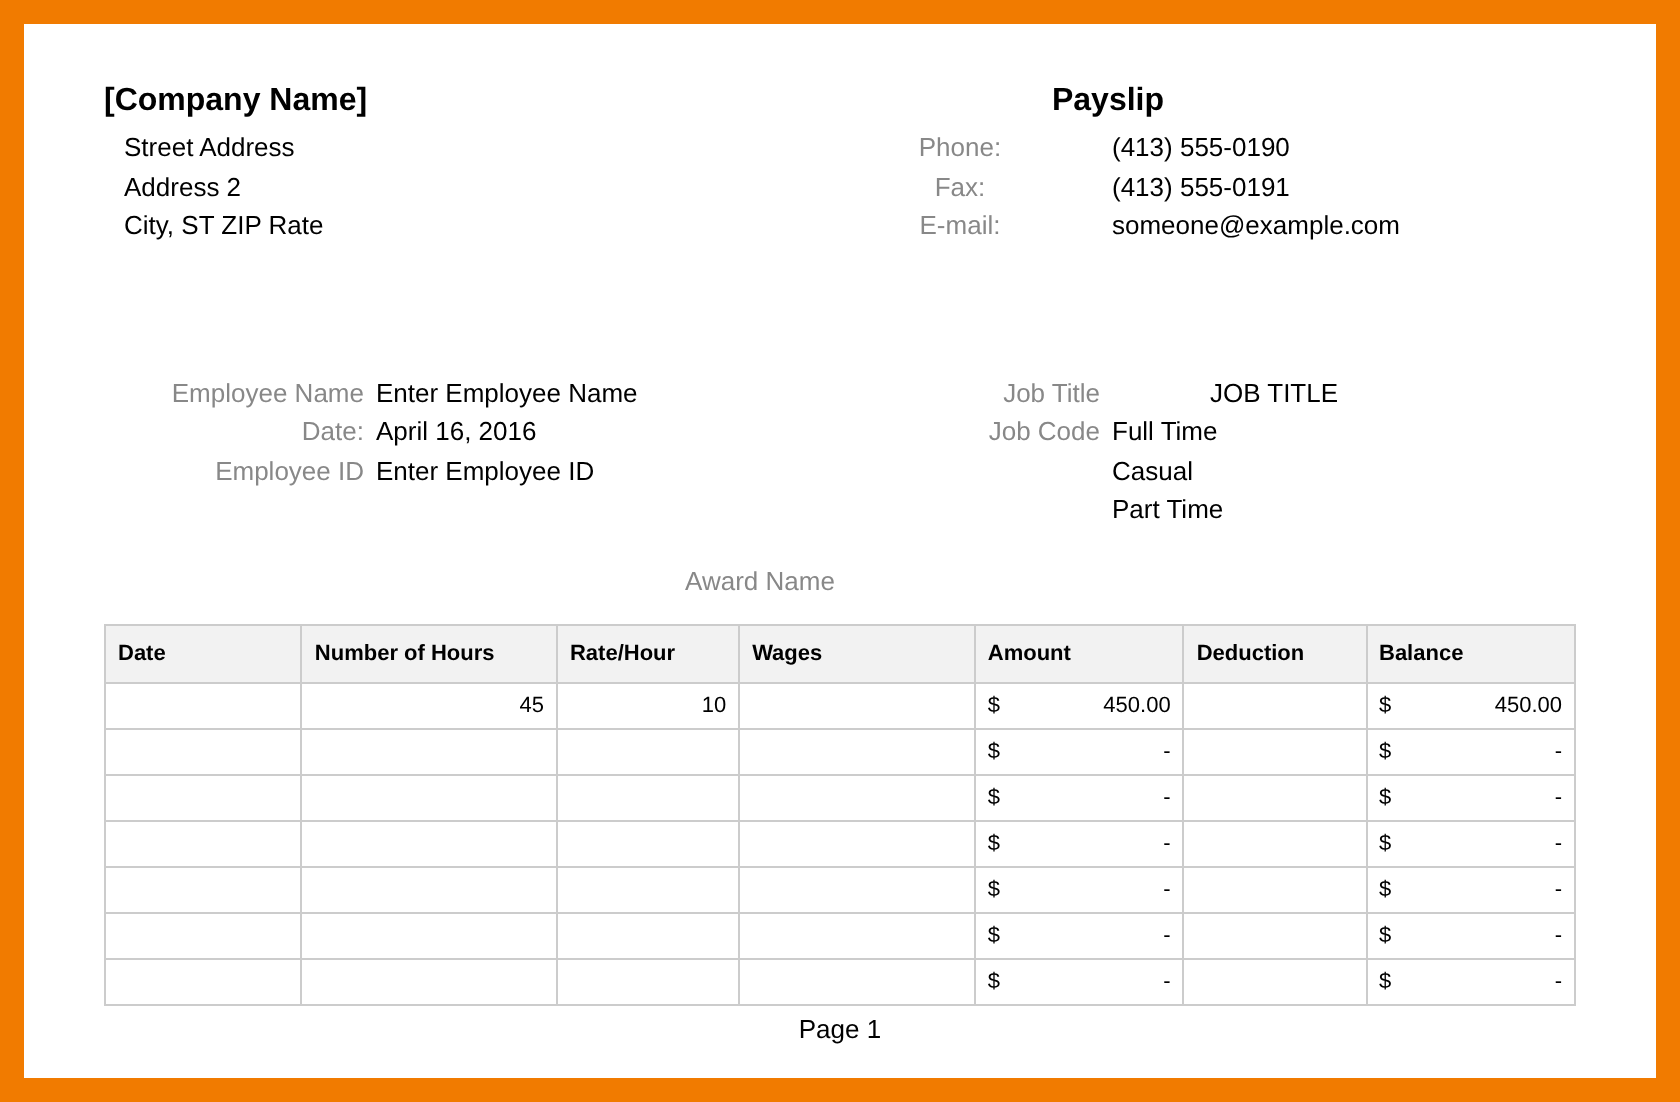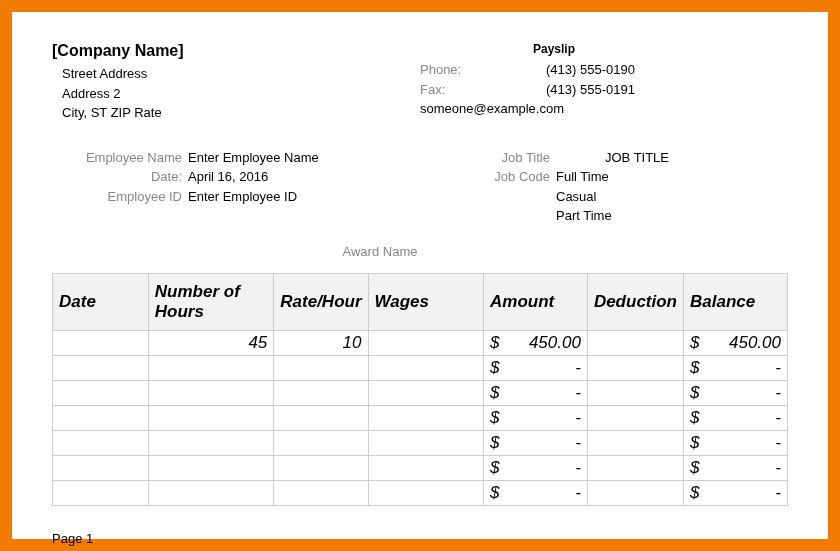--- a/index.html
+++ b/index.html
@@ -14,53 +14,53 @@
     box-sizing: border-box;
     width: 840px;
     height: 551px;
     border: 12px solid #f17b00;
     background: #fff;
     padding: 30px 40px 10px 40px;
     position: relative;
   }
   .header {
     display: flex;
-    margin-bottom: 25px;
+    margin-bottom: 64px;
   }
   .header-left {
     flex: 1;
   }
   .header-right {
     flex: 1;
   }
   .company-name {
     font-weight: bold;
     font-size: 16px;
     margin-bottom: 4px;
   }
   .addr-line {
     padding-left: 10px;
     line-height: 1.5;
   }
   .payslip-title {
     font-weight: bold;
-    font-size: 12px;
+    font-size: 16px;
     text-align: center;
     margin-bottom: 4px;
     padding-right: 100px;
   }
   .contact-row {
     display: flex;
     line-height: 1.5;
   }
   .contact-label {
     width: 120px;
-    text-align: left;
+    text-align: center;
     color: #888;
-    padding-right: 6px;
+    padding-right: 16px;
   }
   .contact-value {
     flex: 1;
   }
   .emp-section {
     display: flex;
     margin-bottom: 18px;
   }
   .emp-left, .emp-right {
     flex: 1;
@@ -81,22 +81,21 @@
   .award-row {
     text-align:center;
     color:#888;
     margin: 8px 0 14px 0;
     font-size: 13px;
     padding-right: 80px;
   }
   table.grid {
     width: 100%;
     border-collapse: collapse;
-    font-size: 17px;
-    font-style: italic;
+    font-size: 11px;
   }
   table.grid th {
     background: #f2f2f2;
     border: 1px solid #ccc;
     text-align: left;
     padding: 8px 6px;
     font-weight: bold;
   }
   table.grid td {
     border: 1px solid #ccc;
@@ -106,21 +105,22 @@
   }
   table.grid td.cur {
     position: relative;
     padding-left: 16px;
   }
   table.grid td.cur .sym {
     position: absolute;
     left: 6px;
   }
   .page-num {
-    margin-top: 25px;
+    text-align: center;
+    margin-top: 4px;
     font-size: 13px;
   }
   .col-date { width: 90px; }
   .col-hours { width: 120px; }
   .col-rate { width: 80px; }
   .col-wages { width: 110px; }
   .col-amount { width: 85px; }
   .col-ded { width: 80px; }
   .col-bal { width: 85px; }
 </style>
@@ -140,20 +140,21 @@
       <div class="payslip-title">Payslip</div>
       <div class="contact-row">
         <div class="contact-label">Phone:</div>
         <div class="contact-value">(413) 555-0190</div>
       </div>
       <div class="contact-row">
         <div class="contact-label">Fax:</div>
         <div class="contact-value">(413) 555-0191</div>
       </div>
       <div class="contact-row">
+        <div class="contact-label">E-mail:</div>
         <div class="contact-value">someone@example.com</div>
       </div>
     </div>
   </div>
 
   <div class="emp-section">
     <div class="emp-left">
       <div class="emp-row">
         <div class="emp-label">Employee Name</div>
         <div class="emp-value">Enter Employee Name</div>

